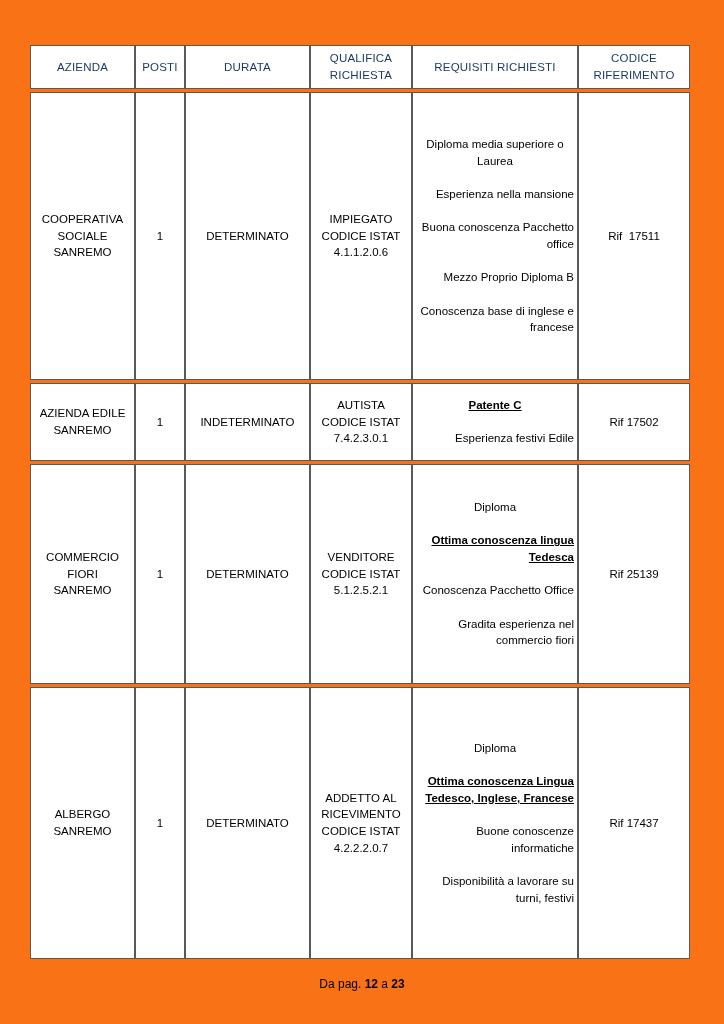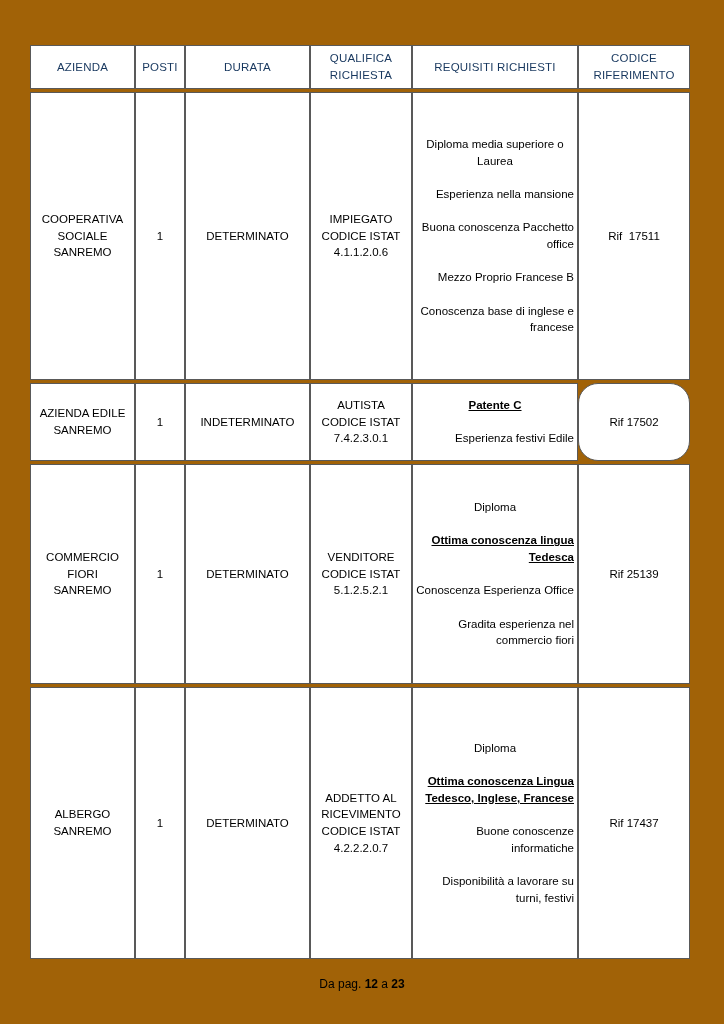--- a/index.html
+++ b/index.html
@@ -14,21 +14,21 @@
     color: #000000;
     position: relative;
     overflow: hidden;
   }
 
   #page {
     position: absolute;
     left: 0; top: 0;
     width: 724px;
     height: 1024px;
-    background: #a16207;
+    background: #f97316;
   }
 
   
   #offers-table {
     position: absolute;
     left: 30px;
     top: 42px;
     width: 660px;
     border-collapse: separate;
     border-spacing: 0 3px;
@@ -122,45 +122,45 @@
     <tbody id="table-body">
         <tr class="r0">
           <td>COOPERATIVA<br>SOCIALE<br>SANREMO</td>
           <td>1</td>
           <td>DETERMINATO</td>
           <td class="qualifica">IMPIEGATO<br>CODICE ISTAT<br>4.1.1.2.0.6</td>
           <td class="requisiti">
             <span class="blk">Diploma media superiore o Laurea</span>
             <span class="blk">Esperienza nella mansione</span>
             <span class="blk">Buona conoscenza Pacchetto office</span>
-            <span class="blk">Mezzo Proprio Francese B</span>
+            <span class="blk">Mezzo Proprio Diploma B</span>
             <span class="blk">Conoscenza base di inglese e francese</span>
           </td>
           <td style="white-space: pre;">Rif  17511</td>
         </tr>
         <tr class="r1">
           <td>AZIENDA EDILE<br>SANREMO</td>
           <td>1</td>
           <td>INDETERMINATO</td>
           <td class="qualifica">AUTISTA<br>CODICE ISTAT<br>7.4.2.3.0.1</td>
           <td class="requisiti">
             <span class="blk strong-ul">Patente C</span>
             <span class="blk">Esperienza festivi Edile</span>
           </td>
-          <td style="white-space: pre; border-radius: 20px;">Rif 17502</td>
+          <td style="white-space: pre;">Rif 17502</td>
         </tr>
         <tr class="r2">
           <td>COMMERCIO<br>FIORI<br>SANREMO</td>
           <td>1</td>
           <td>DETERMINATO</td>
           <td class="qualifica">VENDITORE<br>CODICE ISTAT<br>5.1.2.5.2.1</td>
           <td class="requisiti">
             <span class="blk">Diploma</span>
             <span class="blk strong-ul">Ottima conoscenza lingua Tedesca</span>
-            <span class="blk">Conoscenza Esperienza Office</span>
+            <span class="blk">Conoscenza Pacchetto Office</span>
             <span class="blk">Gradita esperienza nel commercio fiori</span>
           </td>
           <td style="white-space: pre;">Rif 25139</td>
         </tr>
         <tr class="r3">
           <td>ALBERGO<br>SANREMO</td>
           <td>1</td>
           <td>DETERMINATO</td>
           <td class="qualifica">ADDETTO AL<br>RICEVIMENTO<br>CODICE ISTAT<br>4.2.2.2.0.7</td>
           <td class="requisiti">

